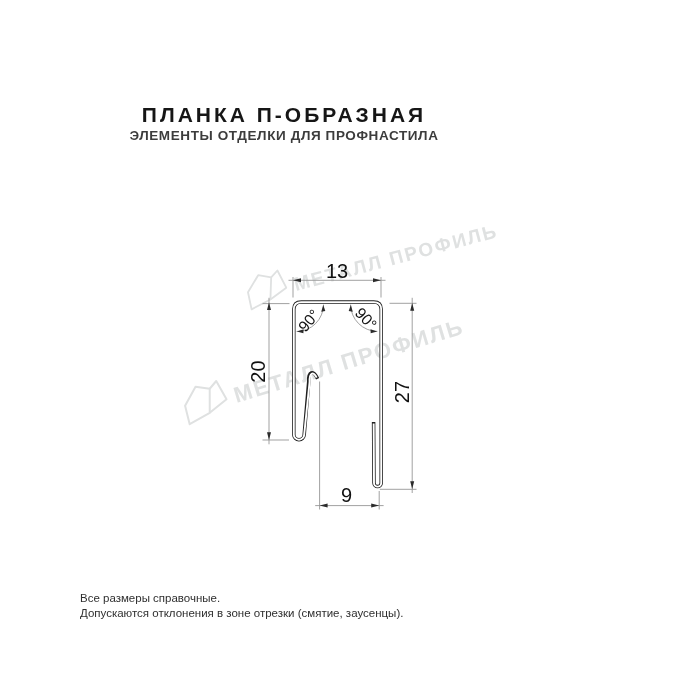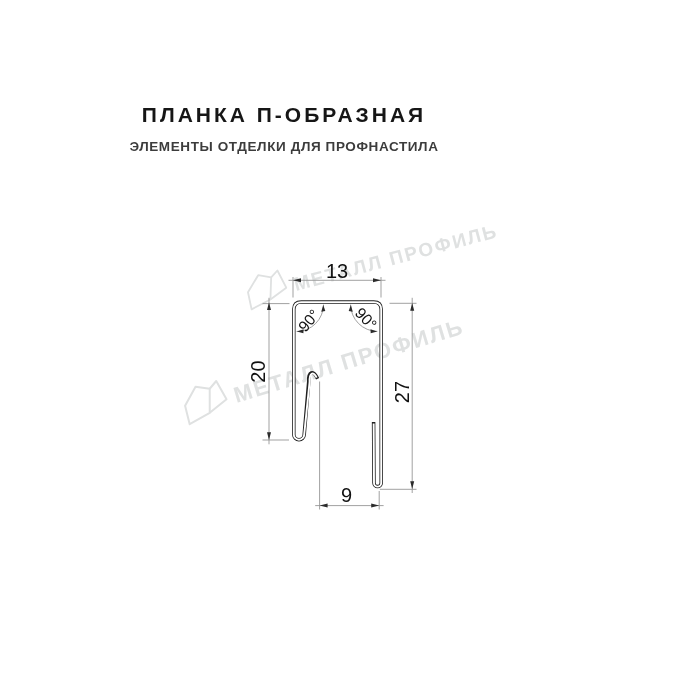--- a/index.html
+++ b/index.html
@@ -4,21 +4,21 @@
 <style>
   html,body{margin:0;padding:0;background:#ffffff;}
   body{width:700px;height:700px;position:relative;overflow:hidden;
        font-family:"Liberation Sans",sans-serif;}
   .page{position:absolute;inset:0;background:#fff;}
 
   
   .header{position:absolute;left:0;top:102px;width:568px;text-align:center;}
   .title-line{font-size:21px;font-weight:bold;letter-spacing:3px;line-height:26px;
               color:#161616;}
-  .subtitle{margin-top:11px;font-size:13.5px;font-weight:bold;letter-spacing:.6px;
+  .subtitle{font-size:13.5px;font-weight:bold;letter-spacing:.6px;
             color:#3c3c3c;}
 
   
   .watermark{position:absolute;display:flex;align-items:center;gap:7px;
              transform-origin:left center;color:#dfe1e1;font-weight:bold;
              white-space:nowrap;pointer-events:none;}
   .wm-a{left:243px;top:276px;transform:rotate(-15deg);font-size:19px;letter-spacing:2px;}
   .wm-b{left:180px;top:388px;transform:rotate(-17deg);font-size:22px;letter-spacing:2px;}
   .wm-logo{flex:0 0 auto;}
 
@@ -96,14 +96,18 @@
              L381.2,483 A3.6,3.6 0 0 1 374,483 L373.65,423.4" fill="none" stroke="#ffffff" stroke-width="1.9" stroke-linejoin="round" stroke-linecap="butt"></path>
 
     <text x="337" y="278" text-anchor="middle" font-size="20">13</text>
     <text transform="translate(264.5,371.5) rotate(-90)" text-anchor="middle" font-size="20">20</text>
     <text transform="translate(408.5,392) rotate(-90)" text-anchor="middle" font-size="20">27</text>
     <text x="346.5" y="502" text-anchor="middle" font-size="20">9</text>
     <text transform="translate(310,321.5) rotate(-50)" text-anchor="middle" font-size="15.5" y="4">90°</text>
     <text transform="translate(365,319.5) rotate(47)" text-anchor="middle" font-size="15.5" y="4">90°</text>
   </svg>
 
+  <div class="footer">
+    <div>Все размеры справочные.</div>
+    <div>Допускаются отклонения в зоне отрезки (смятие, заусенцы).</div>
+  </div>
 
 </div>
 
 </body></html>

